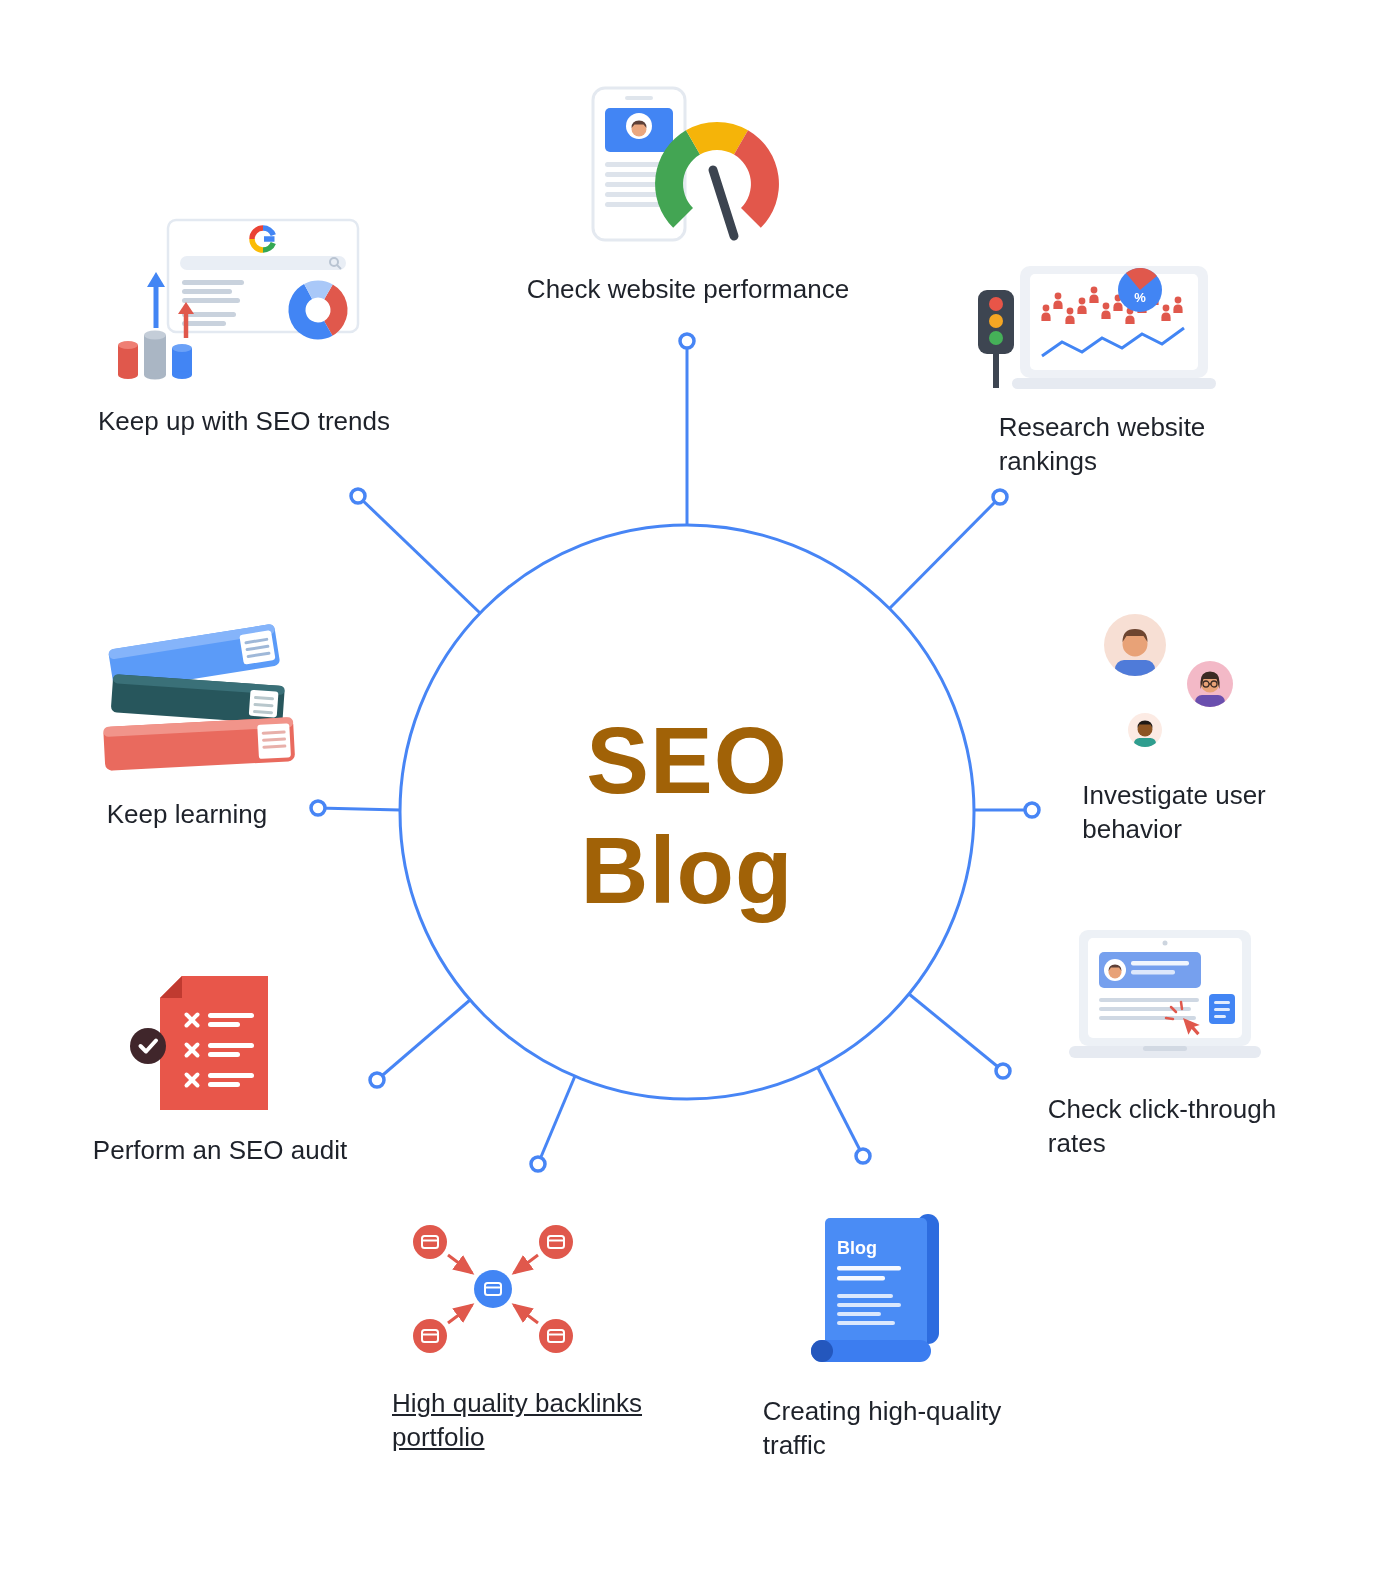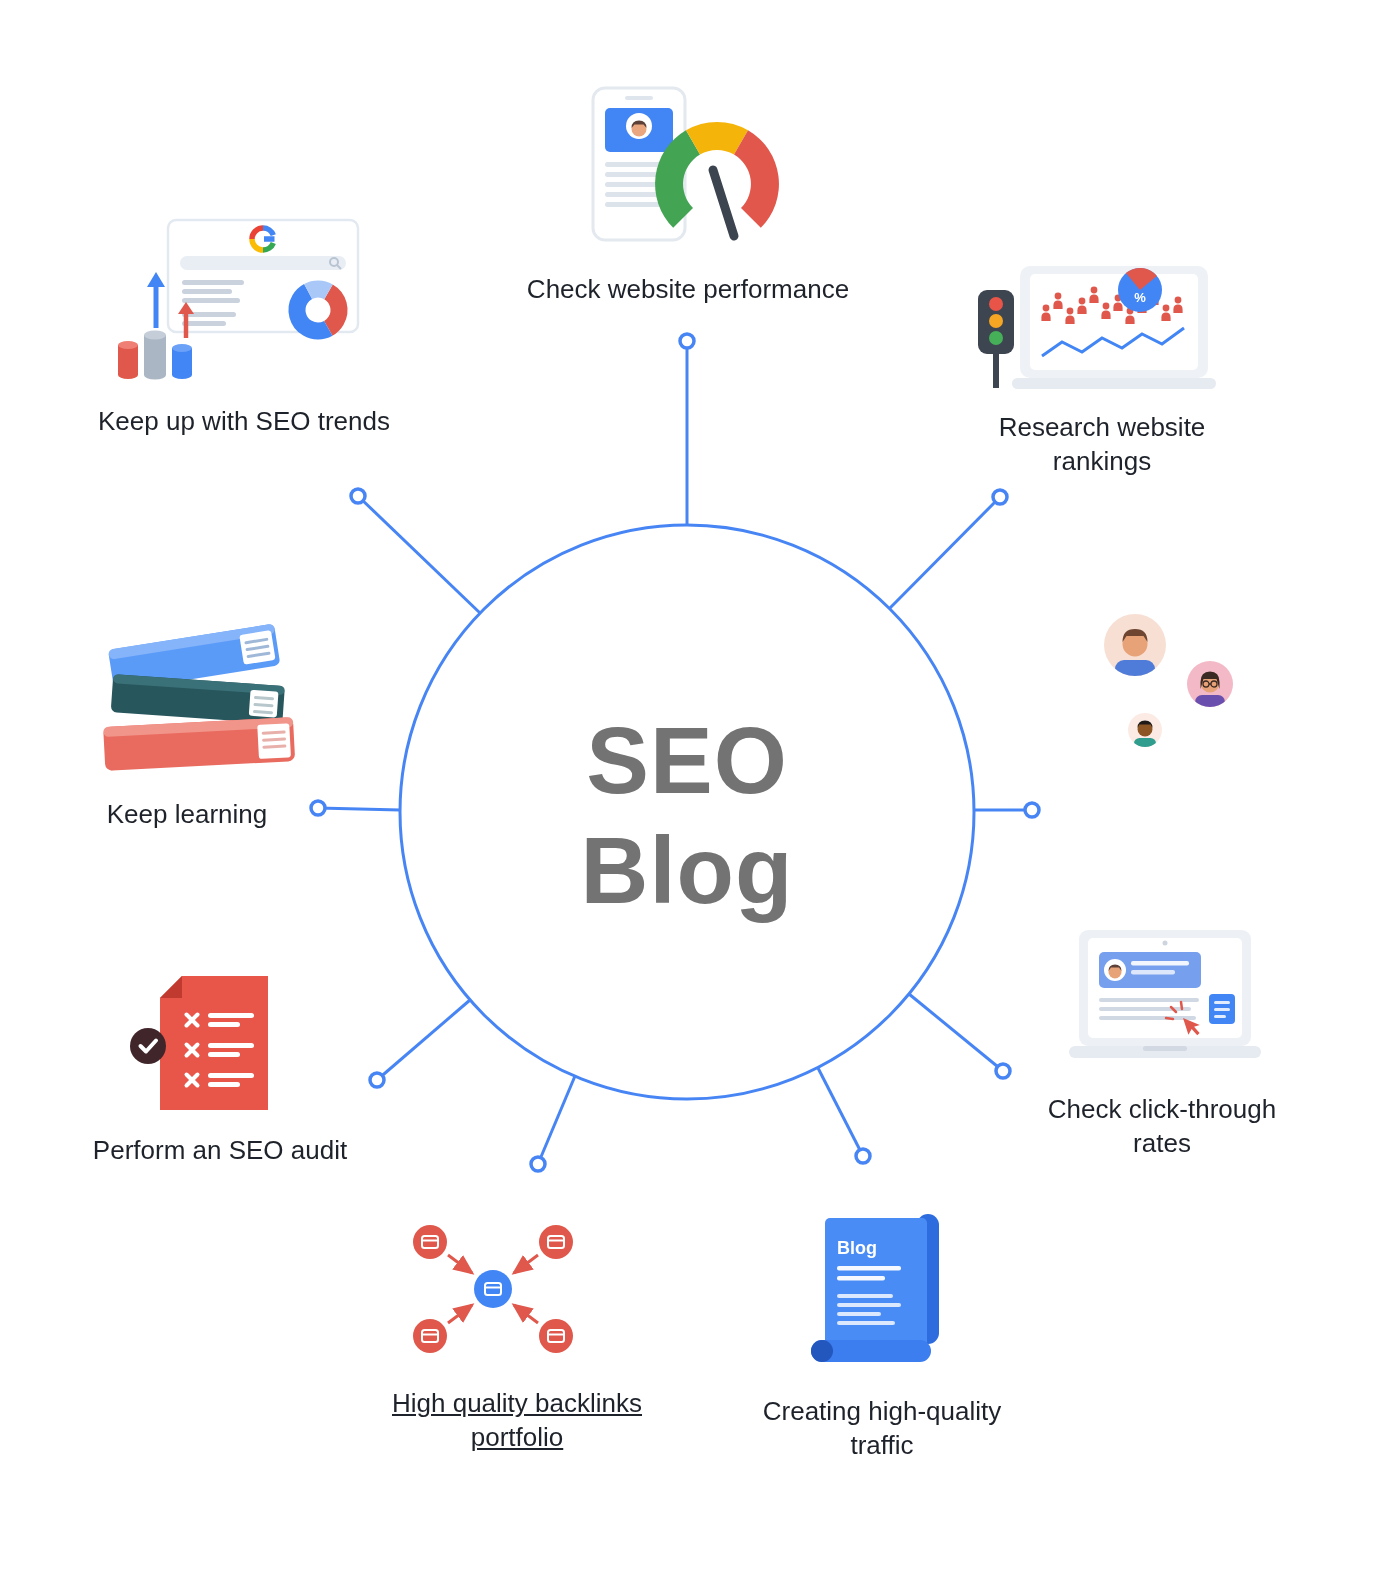--- a/index.html
+++ b/index.html
@@ -13,34 +13,33 @@
   }
   .abs { position: absolute; }
   svg text { font-family: "Liberation Sans", sans-serif; }
   .label {
     position: absolute;
     transform: translateX(-50%);
     font-size: 26px;
     line-height: 34px;
     font-weight: 500;
     color: #1e222a;
-    text-align: center;
     white-space: nowrap;
   }
   .label span { display: block; }
   .center-title {
     position: absolute;
     left: 687px;
     top: 706px;
     transform: translateX(-50%);
     text-align: center;
     font-weight: 700;
     font-size: 94px;
     line-height: 110px;
-    color: #737373;
+    color: #a16207;
     letter-spacing: 1px;
   }
 </style>
 </head>
 <body>
 
 <div class="canvas">
 
   <svg class="abs" style="left:0; top:0;" width="1382" height="1595" viewBox="0 0 1382 1595">
     <g stroke="#4785f5" stroke-width="3">
@@ -378,20 +377,24 @@
     </g>
   </svg>
 
   <div class="label" style="left:688px; top:272px;">
     <span>Check website performance</span>
   </div>
   <div class="label" style="left:1102px; top:410px;">
     <span>Research website</span>
     <span>rankings</span>
   </div>
+  <div class="label" style="left:1174px; top:778px;">
+    <span>Investigate user</span>
+    <span>behavior</span>
+  </div>
   <div class="label" style="left:1162px; top:1092px;">
     <span>Check click-through</span>
     <span>rates</span>
   </div>
   <div class="label" style="left:882px; top:1394px;">
     <span>Creating high-quality</span>
     <span>traffic</span>
   </div>
   <div class="label" style="left:517px; top:1386px;text-decoration:underline;">
     <span>High quality backlinks</span>

